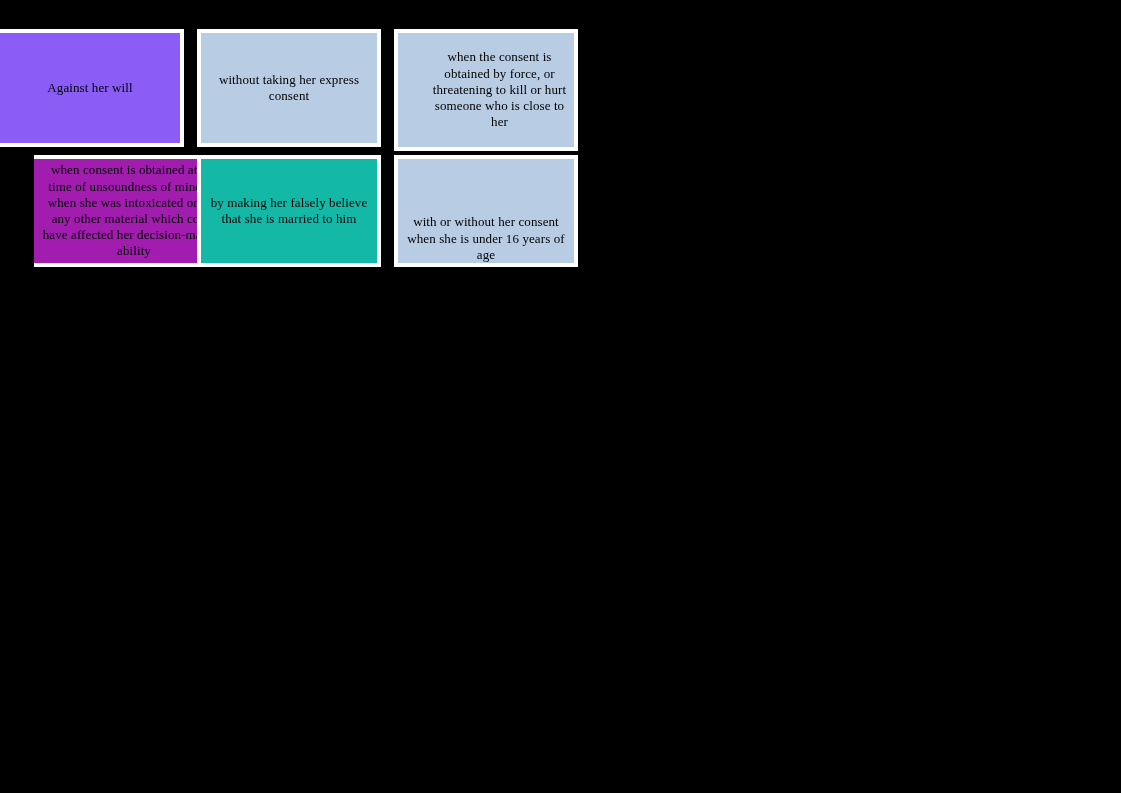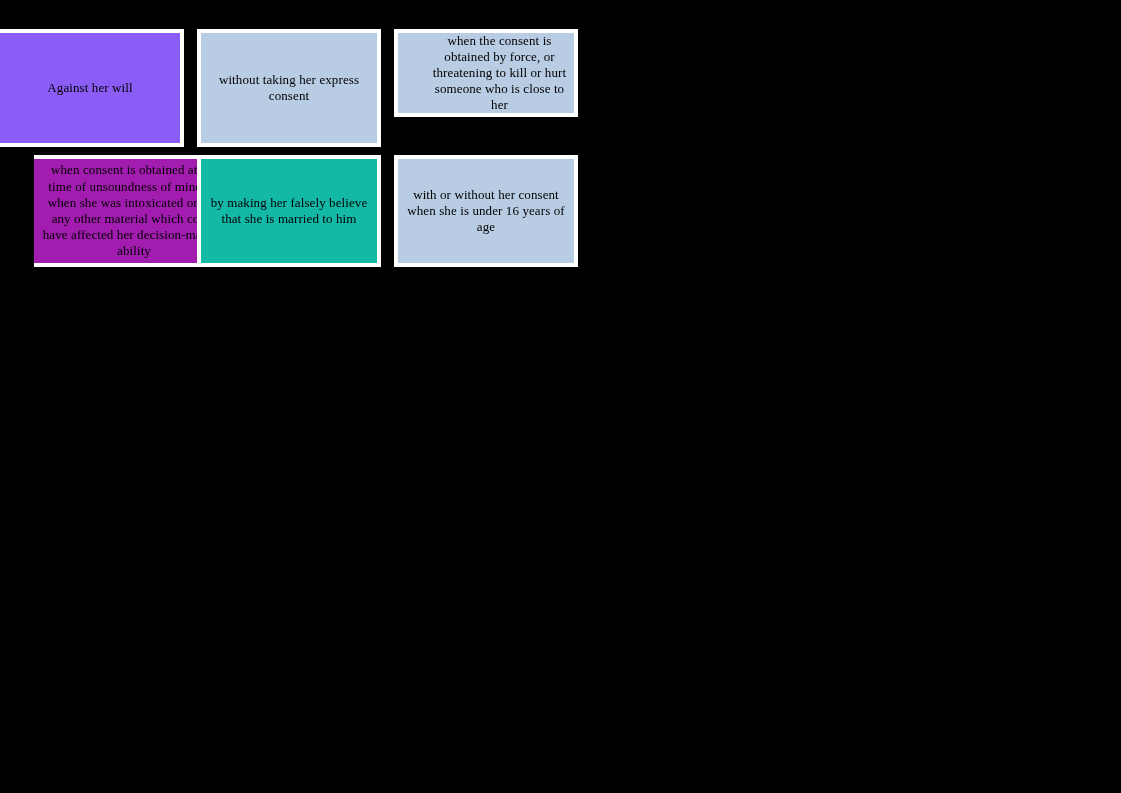--- a/index.html
+++ b/index.html
@@ -74,32 +74,32 @@
 <div id="canvas" style="background: rgb(0, 0, 0);">
 
   <div class="node flush-left" style="left: 0px; top: 29px; width: 184px; height: 118px; background: #8b5cf6; border-color: rgb(255, 255, 255);">
     <span class="node-label" style="color: rgb(0, 0, 0);">Against her will</span>
   </div>
 
   <div class="node" style="left: 197px; top: 29px; width: 184px; height: 118px; background: rgb(184, 204, 228); border-color: rgb(255, 255, 255);">
     <span class="node-label" style="color: rgb(0, 0, 0);">without taking her express consent</span>
   </div>
 
-  <div class="node" style="left: 394px; top: 29px; width: 184px; height: 88px; background: rgb(184, 204, 228); border-color: rgb(255, 255, 255); padding-left: 27px;">
+  <div class="node" style="left: 394px; top: 29px; width: 184px; height: 122px; background: rgb(184, 204, 228); border-color: rgb(255, 255, 255); padding-left: 27px;">
     <span class="node-label" style="color: rgb(0, 0, 0);">when the consent is obtained by force, or threatening to kill or hurt someone who is close to her</span>
   </div>
 
   <div class="node flush-left overflow-text" style="left: 0px; top: 155px; width: 204px; height: 112px; background: #a21caf; border-color: rgb(255, 255, 255); margin-left: 34px;">
     <span class="node-label" style="color: rgb(0, 0, 0);">when consent is obtained at the time of unsoundness of mind, or when she was intoxicated or had any other material which could have affected her decision-making ability</span>
   </div>
 
   <div class="node" style="left: 197px; top: 155px; width: 184px; height: 112px; background: #14b8a6; border-color: rgb(255, 255, 255);">
     <span class="node-label" style="color: rgb(0, 0, 0);">by making her falsely believe that she is married to him</span>
   </div>
 
-  <div class="node" style="left: 394px; top: 155px; width: 184px; height: 112px; background: rgb(184, 204, 228); border-color: rgb(255, 255, 255);">
+  <div class="node" style="left: 394px; top: 155px; width: 184px; height: 112px; background: rgb(184, 204, 228); border-color: rgb(255, 255, 255); align-items: flex-end;">
     <span class="node-label" style="color: rgb(0, 0, 0);">with or without her consent when she is under 16 years of age</span>
   </div>
 
   <div class="mask" style="left: 0px; top: 147px; width: 190px; height: 8px; background: rgb(0, 0, 0);"></div>
   <div class="mask" style="left: 0px; top: 267px; width: 190px; height: 26px; background: rgb(0, 0, 0);"></div>
 
 </div>
 
 </body></html>

